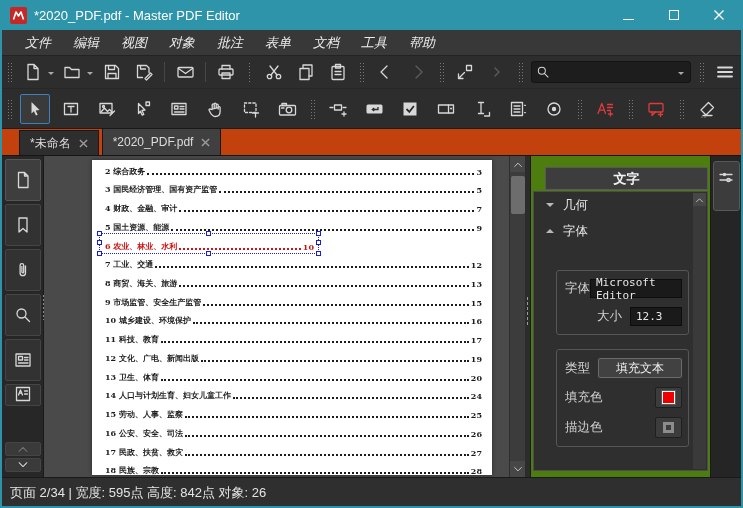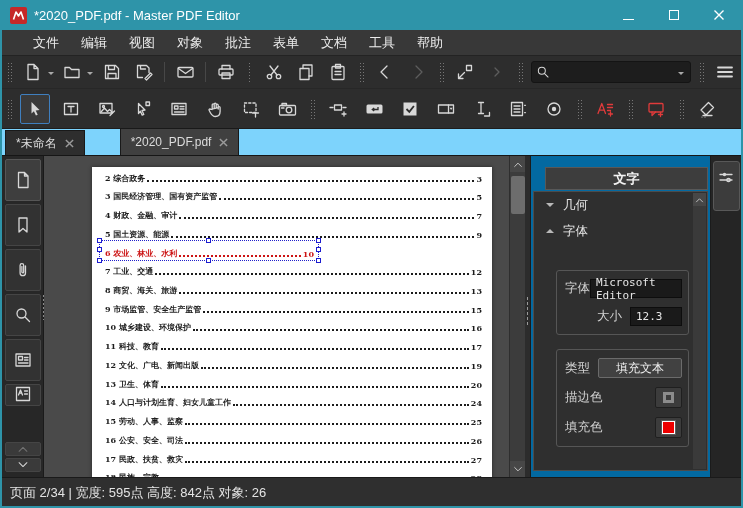--- a/index.html
+++ b/index.html
@@ -13,40 +13,40 @@
 
   
   .titlebar { height:30px; background:#2e94a9; display:flex; align-items:center; padding-left:8px; }
   .logo-box { width:17px; height:17px; background:#c62828; border-radius:2px; margin-right:7px; display:flex; align-items:center; justify-content:center; }
   .win-title { color:#ffffff; font-size:13px; flex:1; }
   .win-btn { width:45px; height:30px; display:flex; align-items:center; justify-content:center; }
   .glyph-min { width:11px; border-top:1.6px solid #fff; margin-top:8px; }
   .glyph-max { width:10px; height:10px; border:1.4px solid #fff; }
 
   
-  .menubar { height:26px; background:#383838; display:flex; align-items:center; padding-left:20px; border-bottom:1px solid #232323; }
+  .menubar { height:26px; background:#383838; display:flex; align-items:center; padding-left:12px; border-bottom:1px solid #232323;font-style:italic; }
   .menu-item { color:#ececec; font-size:13px; padding:0 11px; line-height:25px; }
 
   
   .toolbar { background:#2d2d2d; display:flex; align-items:center; }
   .tb1 { height:33px; border-bottom:1px solid #272727; }
   .tb2 { height:40px; border-bottom:1px solid #1d1d1d; }
   .grip { width:5px; height:20px; margin:0 5px;
           background-image:radial-gradient(#767676 34%, transparent 36%); background-size:3px 3px; }
   .tbtn { width:27px; height:26px; display:flex; align-items:center; justify-content:center; margin:0 3px; border:1px solid transparent; border-radius:2px; }
   .tbtn.big { width:30px; height:30px; }
   .tbtn.active { border:1px solid #3f7fbf; background:#3a3a3a; }
   .drop { width:0; height:0; border:3.5px solid transparent; border-top-color:#a9a9a9; margin:5px 2px 0 -1px; }
   .vsep { width:1px; height:20px; background:#1f1f1f; border-right:1px solid #474747; margin:0 4px; }
   .searchbox { width:160px; height:22px; background:#1d1d1d; border:1px solid #141414; border-radius:3px;
                display:flex; align-items:center; padding:0 4px; margin:0 3px; }
   .searchbox input { flex:1; background:transparent; border:none; outline:none; color:#ddd; font-size:12px; min-width:0; }
 
   
-  .tabbar { height:27px; background:#7dd3fc; display:flex; align-items:flex-end; padding-left:3px; border-bottom:1px solid #161616;gap:32px; }
+  .tabbar { height:27px; background:#c2410c; display:flex; align-items:flex-end; padding-left:17px; border-bottom:1px solid #161616; }
   .doctab { height:25px; display:flex; align-items:center; padding:0 10px; margin-right:3px;
             background:#2e2e2e; border:1px solid #191919; border-bottom:none; color:#dcdcdc; font-size:12px; }
   .doctab.active { background:#404040; height:27px; }
   .tab-close { margin-left:8px; }
 
   
   .main { height:321px; display:flex; background:#4a4a4a; }
 
   
   .sidebar { width:42px; background:#272727; border-right:1px solid #1a1a1a; display:flex; flex-direction:column; padding:3px 2px; position:relative; }
@@ -55,21 +55,21 @@
   .sbtn.active { background:#3e3e3e; border-color:#565656; }
   .sbtn.clip { height:22px; overflow:hidden; align-items:flex-start; }
   .sbtn.arrow { height:14px; margin-bottom:2px; background:#3a3a3a; }
   .sbtn.arrow.dim svg { opacity:.35; }
   .sb-spacer { flex:1; }
   .side-grip { position:absolute; right:-3px; top:138px; width:4px; height:26px;
                background-image:radial-gradient(#8a8a8a 34%, transparent 36%); background-size:3px 4px; }
 
   
   .docarea { flex:1; position:relative; overflow:hidden; }
-  .page { position:absolute; left:48px; top:11px; width:400px; height:315px; background:#ffffff; box-shadow:0 0 4px rgba(0,0,0,.45); overflow:hidden; }
+  .page { position:absolute; left:48px; top:4px; width:400px; height:315px; background:#ffffff; box-shadow:0 0 4px rgba(0,0,0,.45); overflow:hidden; }
   .toc { position:absolute; left:0; top:0; right:0; }
   .toc-row { height:18.72px; display:flex; padding:0 10px 0 13px; }
   .toc-inner { flex:1; display:flex; align-items:flex-end; padding-bottom:2px; position:relative;
                font-family:"DejaVu Serif", serif; font-weight:bold; font-size:8px; color:#1c1c1c; }
   .toc-label { white-space:nowrap; }
   .toc-leader { flex:1; margin:0 2px 2px 2px; border-bottom:2px dotted #1c1c1c; }
   .toc-page { white-space:nowrap; }
   .sel-frame { display:none; }
   .toc-row.sel .toc-inner { flex:none; width:209px; color:#cc1414; }
   .toc-row.sel .toc-leader { border-color:#cc1414; }
@@ -84,21 +84,21 @@
   .vs-btn { position:absolute; left:0; width:16px; height:16px; background:#474747; display:flex; align-items:center; justify-content:center; }
   .vs-up { top:0; } .vs-down { bottom:0; }
   .vs-thumb { position:absolute; left:1px; width:14px; top:20px; height:38px; background:#6d6d6d; border-radius:2px; }
 
   
   .splitter { width:5px; background:#2c2c2c; position:relative; }
   .splitter .dots { position:absolute; left:1px; top:140px; width:3px; height:30px;
                     background-image:radial-gradient(#9a9a9a 35%, transparent 37%); background-size:3px 5px; }
 
   
-  .rpanel { width:181px; background:#0369a1; border-left:1px solid #1b1b1b; border-right:1px solid #1b1b1b; position:relative; padding:11px 2px 6px 14px; }
+  .rpanel { width:181px; background:#4d7c0f; border-left:1px solid #1b1b1b; border-right:1px solid #1b1b1b; position:relative; padding:11px 2px 6px 14px; }
   .rp-header { height:23px; background:#3d3d3d; border:1px solid #585858; display:flex; align-items:center; justify-content:center;
                color:#f2f2f2; font-size:13px; font-weight:bold; }
   .rp-body { position:absolute; left:2px; right:2px; top:35px; bottom:6px; border:1px solid #4c4c4c; background:#2f2f2f; overflow:hidden; }
   .rp-scroll { position:absolute; right:1px; top:1px; bottom:1px; width:13px; background:#3a3a3a; }
   .rp-scroll .vs-btn { width:13px; height:13px; }
   .section { display:flex; align-items:center; height:26px; padding-left:12px; color:#e8e8e8; font-size:12.5px; }
   .tri { width:0; height:0; margin-right:9px; }
   .tri-down { border:4.5px solid transparent; border-top-color:#b9b9b9; margin-top:4px; }
   .tri-up { border:4.5px solid transparent; border-bottom-color:#b9b9b9; margin-bottom:4px; }
   .group { border:1px solid #565656; border-radius:3px; margin:10px 18px 0 22px; padding:8px 6px; }
@@ -660,29 +660,29 @@
             <span class="plabel">大小</span>
             <span class="pfield f-size">12.3</span>
           </div>
         </div>
         <div class="group" style="margin-top:14px;">
           <div class="prow">
             <span class="plabel left">类型</span>
             <span class="combo">填充文本</span>
           </div>
           <div class="prow">
+            <span class="plabel left">填充色</span>
+            <span class="swatch-btn">
+              <span class="swatch-fill" style="background: rgb(238, 0, 0);"></span>
+            </span>
+          </div>
+          <div class="prow">
             <span class="plabel left">描边色</span>
             <span class="swatch-btn">
               <span class="swatch-stroke"></span>
-            </span>
-          </div>
-          <div class="prow">
-            <span class="plabel left">填充色</span>
-            <span class="swatch-btn">
-              <span class="swatch-fill" style="background: rgb(238, 0, 0);"></span>
             </span>
           </div>
         </div>
         <div class="rp-scroll">
           <span class="vs-btn vs-up">
             <svg class="ic" width="11" height="8" viewBox="0 0 18 12">
                 <path d="M4 9l5-5 5 5"></path>
               </svg>
           </span>
         </div>

